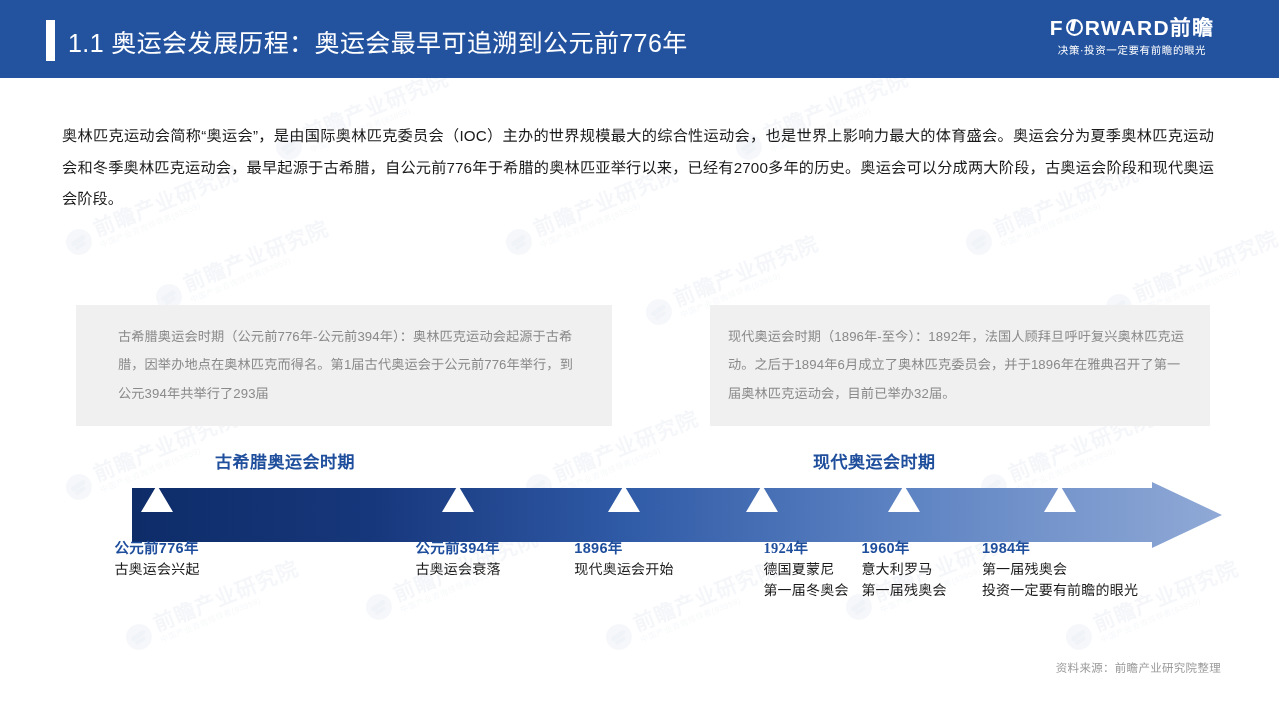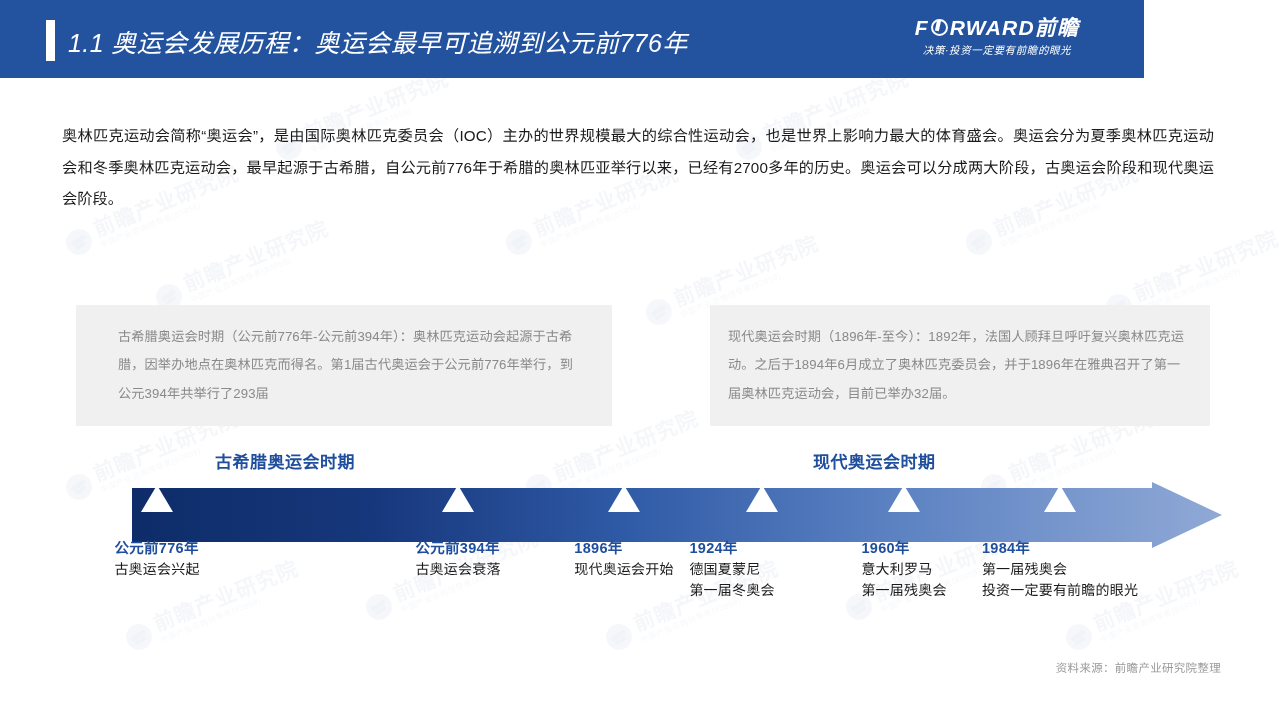--- a/index.html
+++ b/index.html
@@ -70,25 +70,24 @@
     font-size: 8px;
     color: #eef1f5;
     letter-spacing: 0.5px;
   }
   .wm .wm-stack { display: flex; flex-direction: column; line-height: 1.15; }
 
   
   #header-bar {
     position: absolute;
     left: 0; top: 0;
-    width: 1144px;
+    width: 1279px;
     height: 78px;
     background: #23539f;
     z-index: 3;
-    font-style: italic;
   }
   #title-accent {
     position: absolute;
     left: 46px; top: 20px;
     width: 9px; height: 41px;
     background: #ffffff;
   }
   #page-title {
     position: absolute;
     left: 68px; top: 20px;
@@ -414,21 +413,21 @@
     <div class="tl-entry" style="left: 458px;">
       <div class="tl-year">公元前394年</div>
       <div class="tl-desc">古奥运会衰落</div>
     </div>
     <div class="tl-marker" style="left: 608px;"></div>
     <div class="tl-entry" style="left: 624px;">
       <div class="tl-year">1896年</div>
       <div class="tl-desc">现代奥运会开始</div>
     </div>
     <div class="tl-marker" style="left: 746px;"></div>
-    <div class="tl-entry" style="left: 732px;">
+    <div class="tl-entry" style="left: 806px; font-family: Liberation Serif, serif;">
       <div class="tl-year">1924年</div>
       <div class="tl-desc">德国夏蒙尼</div>
       <div class="tl-desc">第一届冬奥会</div>
     </div>
     <div class="tl-marker" style="left: 888px;"></div>
     <div class="tl-entry" style="left: 904px;">
       <div class="tl-year">1960年</div>
       <div class="tl-desc">意大利罗马</div>
       <div class="tl-desc">第一届残奥会</div>
     </div>

